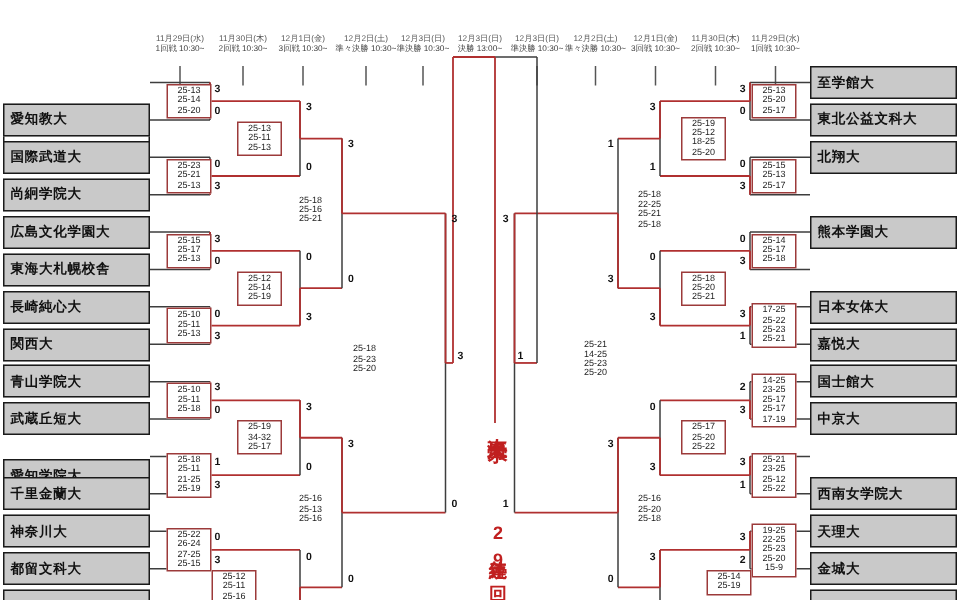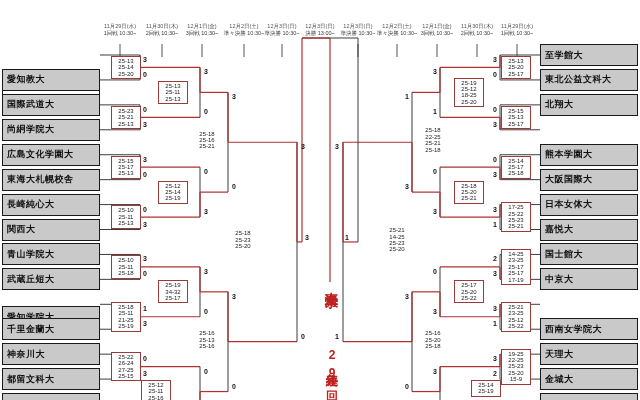--- a/index.html
+++ b/index.html
@@ -291,21 +291,20 @@
     <div class="abs badge" style="left: 232px; top: 382.555px; text-align: left;">0</div>
     <div class="abs score" style="left: 228px; top: 230.375px; width: 30px;">25-18
 25-23
 25-20</div>
     <div class="abs badge" style="top: 143.255px; text-align: left; left: 301px;">3</div>
     <div class="abs badge" style="left: 301px; top: 332.695px; text-align: left;">0</div>
     <div class="abs team" style="left: 540px; top: 44px;">至学館大</div>
     <div class="abs team" style="left: 540px; top: 68.93px;">東北公益文科大</div>
     <div class="abs team" style="left: 540px; top: 93.86px;">北翔大</div>
     <div class="abs team" style="left: 540px; top: 143.72px;">熊本学園大</div>
-    <div class="abs team" style="left: 540px; top: 168.65px;">大阪国際大</div>
     <div class="abs team" style="left: 540px; top: 193.58px;">日本女体大</div>
     <div class="abs team" style="left: 540px; top: 218.51px;">嘉悦大</div>
     <div class="abs team" style="left: 540px; top: 243.44px;">国士館大</div>
     <div class="abs team" style="left: 540px; top: 268.37px;">中京大</div>
     <div class="abs team" style="left: 540px; top: 318.23px;">西南女学院大</div>
     <div class="abs team" style="left: 540px; top: 343.16px;">天理大</div>
     <div class="abs team" style="left: 540px; top: 368.09px;">金城大</div>
     <div class="abs team" style="left: 540px; top: 393.02px;"></div>
     <div class="abs score bordered" style="left: 501px; top: 55.865px; width: 28px;">25-13
 25-20

